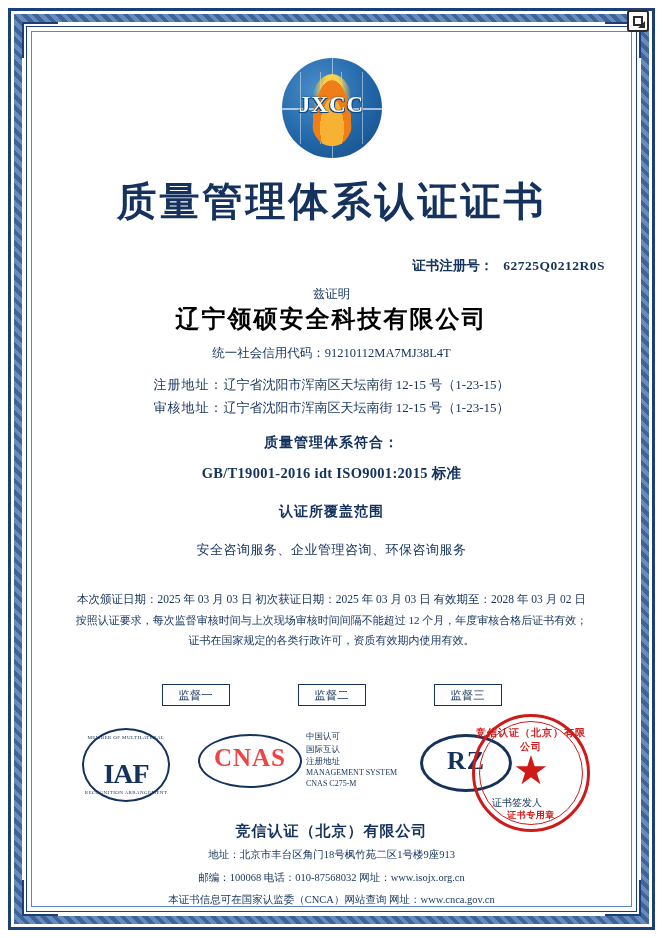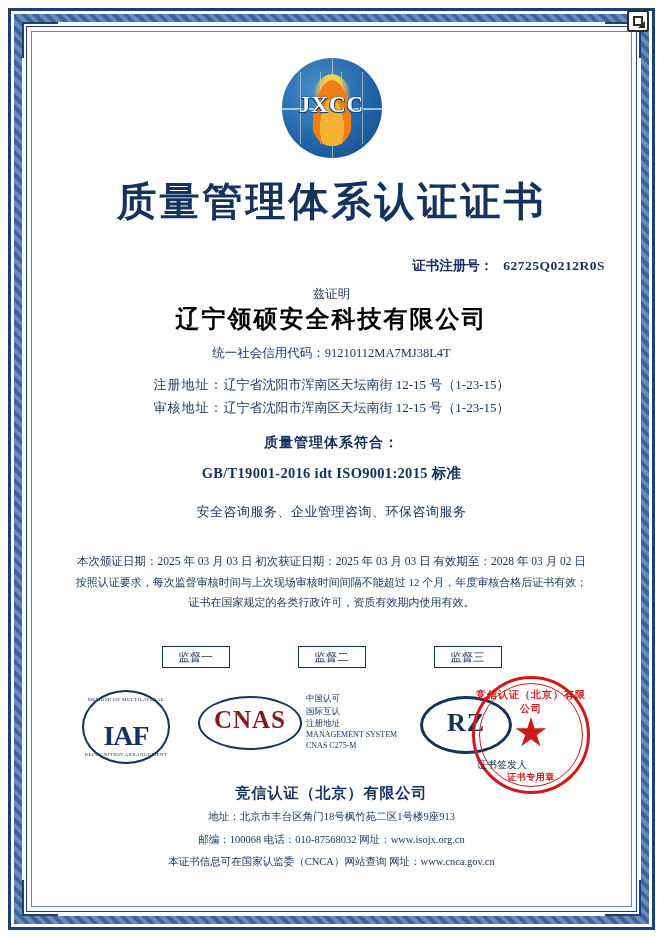--- a/index.html
+++ b/index.html
@@ -300,21 +300,21 @@
     position: absolute; inset: 6px 0 6px 0;
     border: 2px solid #14325d;
     border-radius: 50%;
   }
   .cnas .word {
     position: absolute;
     left: 0; right: 0; top: 16px;
     font-size: 25px;
     font-weight: bold;
     letter-spacing: 1px;
-    color: #7f1d1d;
+    color: #ef4444;
   }
   .cnas-txt {
     left: 266px;
     top: 2px;
     text-align: left;
     font-size: 8.5px;
     line-height: 1.42;
     color: #14325d;
   }
   .cnas-txt .en { font-size: 8px; }
@@ -370,21 +370,21 @@
   .seal .arc-bot {
     position: absolute;
     left: 0; right: 0; bottom: 10px;
     font-size: 9px;
     font-weight: bold;
     color: #cf1a1a;
     letter-spacing: .5px;
   }
   .signer {
     position: absolute;
-    left: 437px;
+    left: 452px;
     top: 68px;
     font-size: 10px;
     color: #14325d;
   }
 
   
   .footer {
     margin-top: 8px;
     color: #14325d;
   }
@@ -448,20 +448,21 @@
       <div>
         <span class="lbl">注册地址：</span><span>辽宁省沈阳市浑南区天坛南街 12-15 号（1-23-15）</span>
       </div>
       <div>
         <span class="lbl">审核地址：</span><span>辽宁省沈阳市浑南区天坛南街 12-15 号（1-23-15）</span>
       </div>
     </div>
 
     <div class="conform">质量管理体系符合：</div>
     <div class="standard">GB/T19001-2016 idt ISO9001:2015 标准</div>
+    <div class="scope-title">认证所覆盖范围</div>
     <div class="scope-body">安全咨询服务、企业管理咨询、环保咨询服务</div>
 
     <div class="dates">
       <div>本次颁证日期：2025 年 03 月 03 日    初次获证日期：2025 年 03 月 03 日    有效期至：2028 年 03 月 02 日</div>
       <div class="line2">按照认证要求，每次监督审核时间与上次现场审核时间间隔不能超过 12 个月，年度审核合格后证书有效；</div>
       <div class="line3">证书在国家规定的各类行政许可，资质有效期内使用有效。</div>
     </div>
 
     <div class="sup-row">
       <div class="sup-box">监督一</div>

